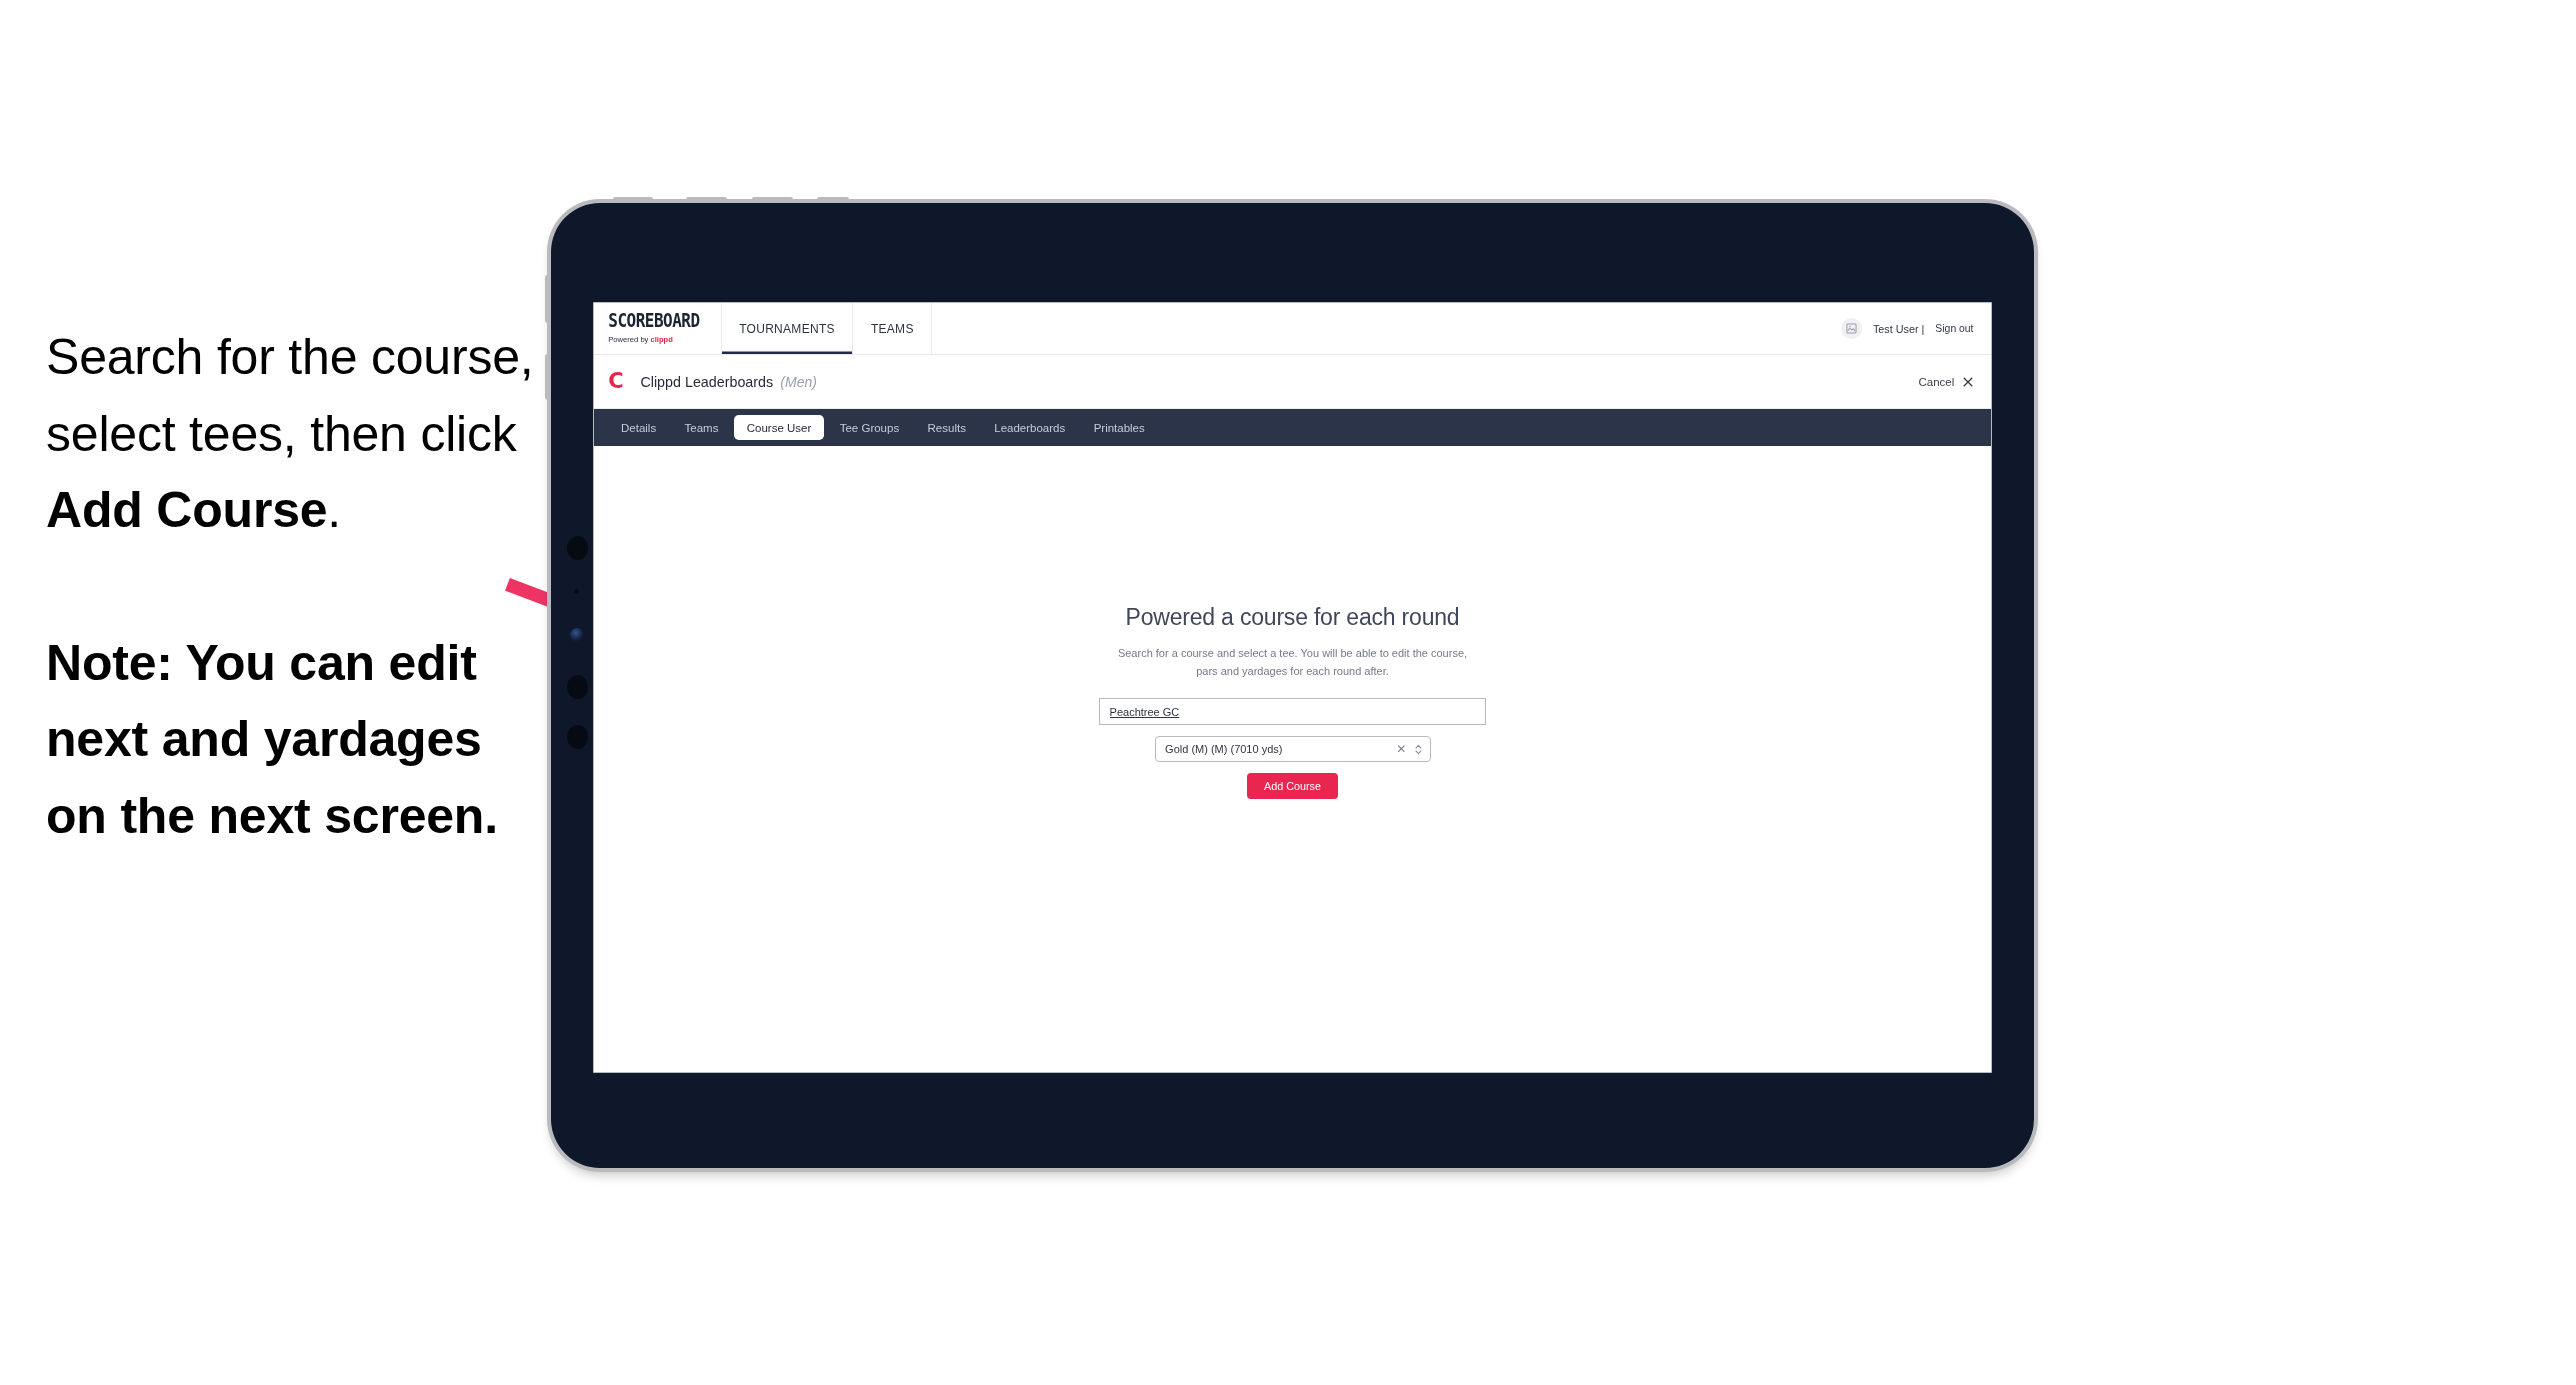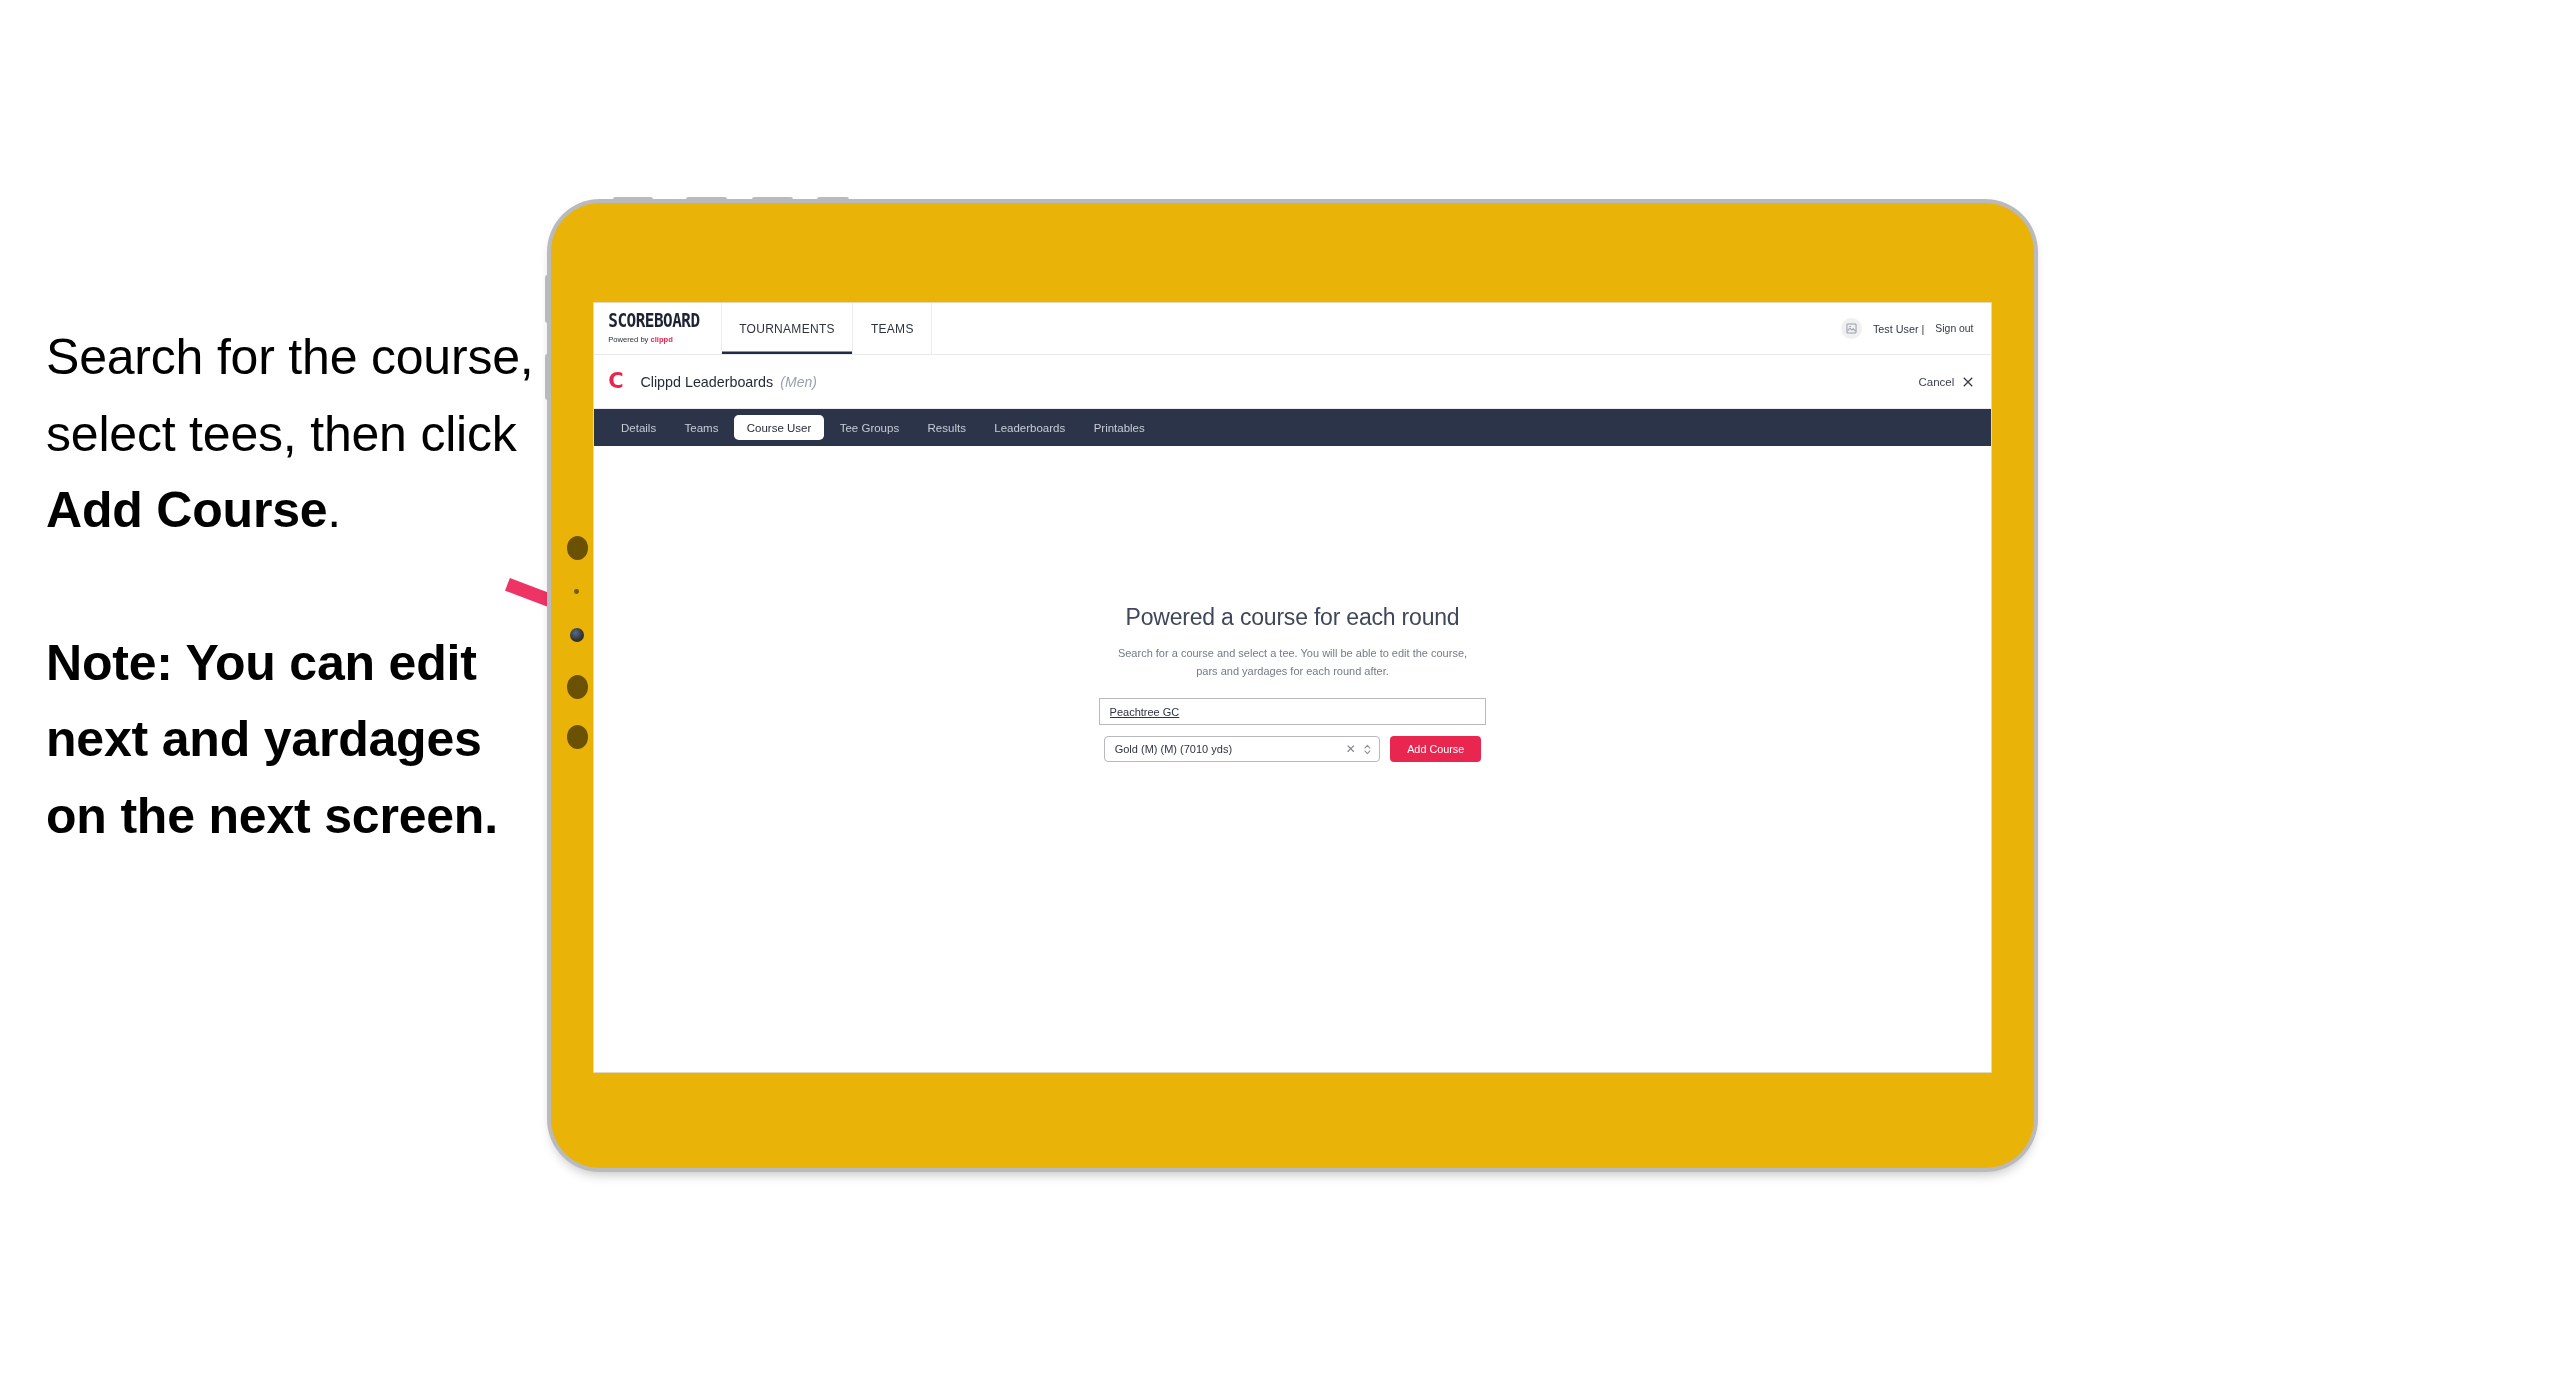--- a/index.html
+++ b/index.html
@@ -46,21 +46,21 @@
     pointer-events: none;
   }
 
   
   .tablet {
     position: absolute;
     left: 551px;
     top: 203px;
     width: 1483px;
     height: 965px;
-    background: #eab308;
+    background: #0f172a;
     border-radius: 49px;
     box-shadow:
       0 0 0 4px #b9babd,
       0 6.4px 11px rgba(0,0,0,0.22);
     box-sizing: border-box;
   }
   
   .btn-top {
     position: absolute;
     top: -6.4px;
@@ -291,20 +291,21 @@
     text-decoration: underline;
   }
   .search-input::placeholder { color: #a2a6b1; }
 
   .tee-row {
     margin-top: 11px;
     display: flex;
     justify-content: center;
     align-items: center;
     gap: 10.4px;
+    flex-direction: column;
   }
   .tee-select {
     width: 276px;
     height: 26px;
     border: 0.8px solid #b7b9bf;
     border-radius: 4px;
     background: #ffffff;
     display: flex;
     align-items: center;
     padding: 0 7.2px 0 9.6px;

